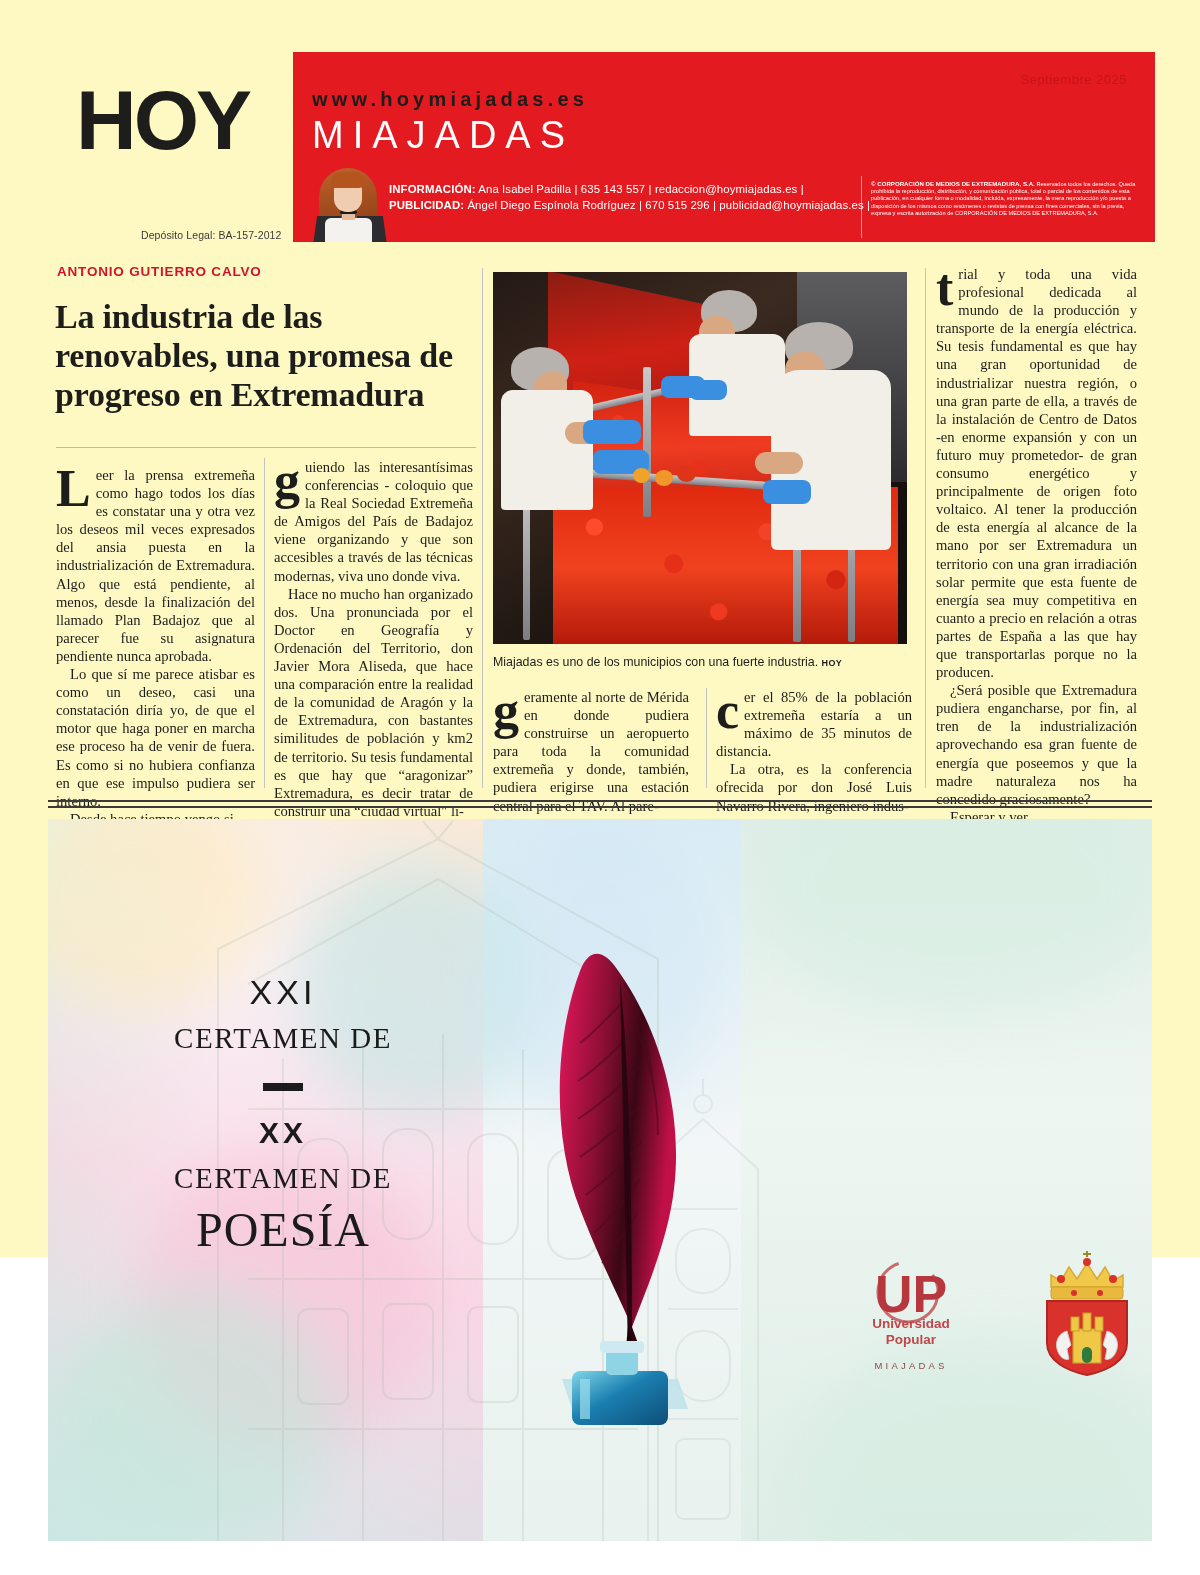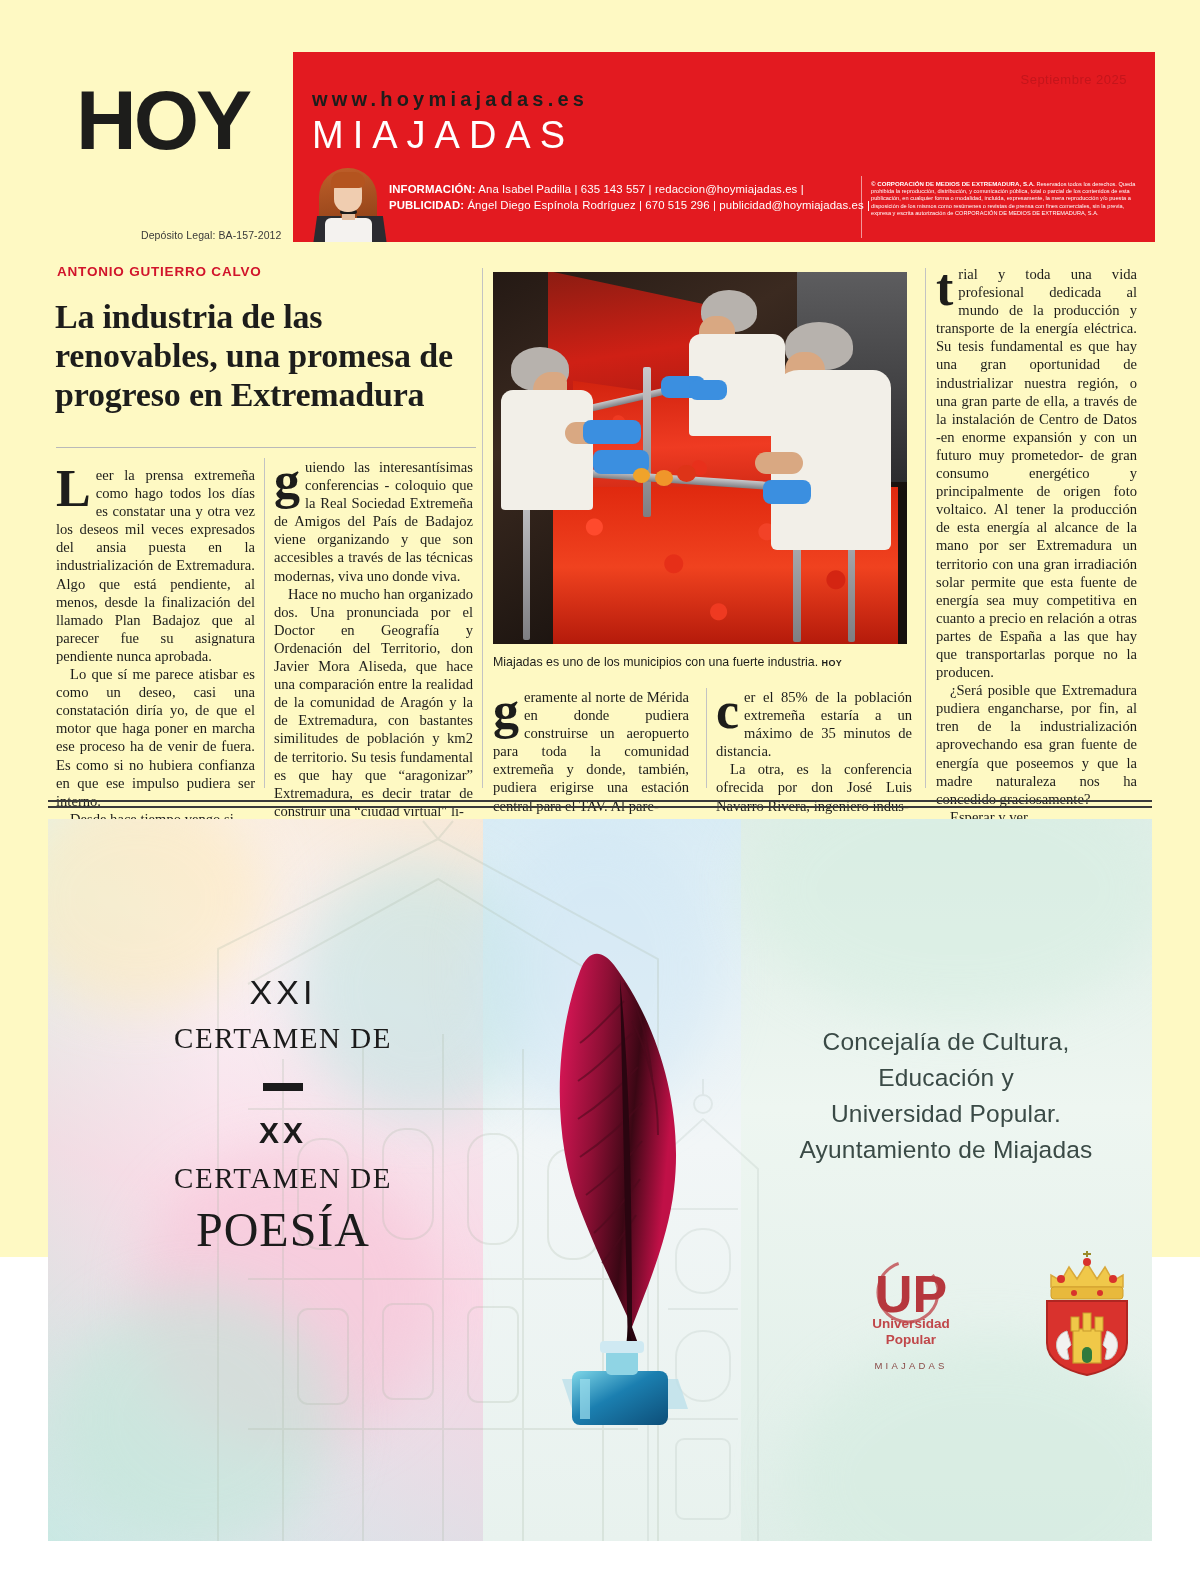--- a/index.html
+++ b/index.html
@@ -495,25 +495,20 @@
         <path d="M100 418 L110 455 L96 458 Z" fill="#1a0309"></path>
 
         <path d="M34 470 L150 470 L160 500 L44 500 Z" fill="#b9dfe9" opacity="0.75"></path>
         <rect x="44" y="462" width="96" height="54" rx="8" fill="url(#inkG)"></rect>
         <rect x="78" y="440" width="32" height="26" rx="5" fill="#8fd4e4"></rect>
         <rect x="72" y="432" width="44" height="12" rx="4" fill="#cfe9f2"></rect>
         <path d="M52 470 L62 470 L62 510 L52 510 Z" fill="#9fe0ee" opacity="0.7"></path>
       </svg>
     </div>
 
-    <div class="poster-org">
-      <div>Concejalía de Cultura, Educación y</div>
-      <div>Universidad Popular.</div>
-      <div>Ayuntamiento de Miajadas</div>
-    </div>
 
     <div class="up-logo">
       <svg viewBox="0 0 126 100" width="126" height="100" style="position:absolute; left:0; top:0;">
         <circle cx="60" cy="36" r="30" fill="none" stroke="#c86b6e" stroke-width="3" stroke-dasharray="150 40" transform="rotate(-35 60 36)"></circle>
         <text x="63" y="56" text-anchor="middle" font-family="Liberation Sans, sans-serif" font-size="52" font-weight="bold" fill="#b6373d">UP</text>
       </svg>
       <div class="up-text" style="top:60px;">Universidad</div>
       <div class="up-text" style="top:76px;">Popular</div>
       <div class="up-miajadas">MIAJADAS</div>
     </div>

